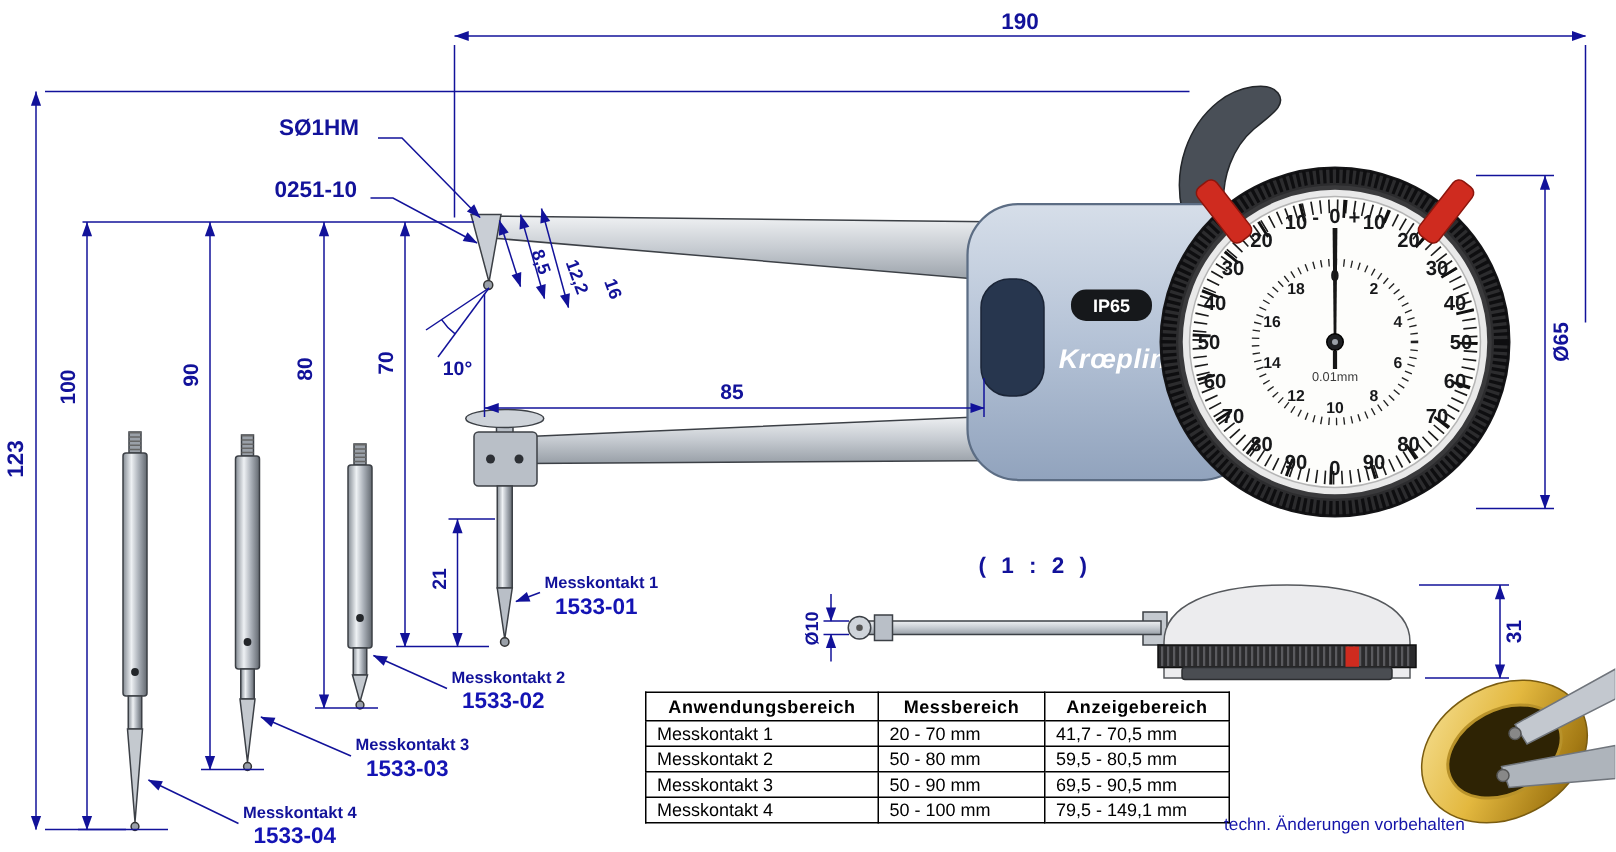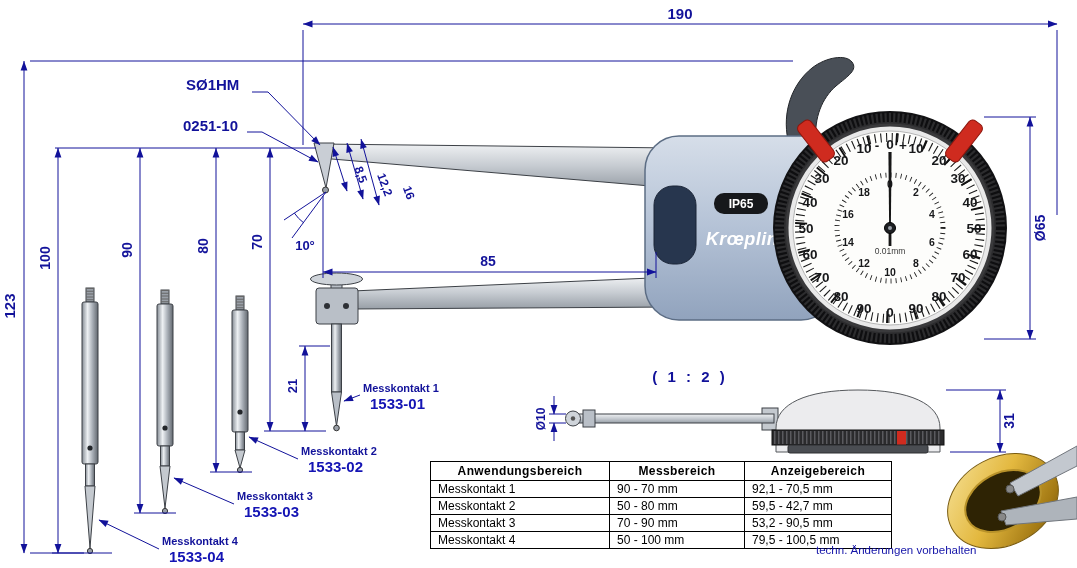--- a/index.html
+++ b/index.html
@@ -17,21 +17,21 @@
   .mkpart{font-size:15px;fill:#1414b4;font-weight:bold;}
   .dn{font-size:13.5px;font-weight:600;fill:#17181a;text-anchor:middle;}
   .di{font-size:10.5px;font-weight:600;fill:#17181a;text-anchor:middle;}
   .du{font-size:8.5px;fill:#3a3a3a;text-anchor:middle;}
   .brand{font-size:18px;font-weight:bold;font-style:italic;fill:#ffffff;text-anchor:middle;letter-spacing:.5px;}
   .badge{font-size:12px;font-weight:bold;fill:#ffffff;text-anchor:middle;}
   .scalenote{letter-spacing:3px;}
   .spec-table{position:absolute;left:430px;top:461px;border-collapse:collapse;font-size:12px;
               background:#fff;color:#000;}
   .spec-table th,.spec-table td{border:1px solid #000;padding:1px 7px;white-space:nowrap;}
-  .spec-table th{font-weight:bold;letter-spacing:.4px;padding:2px 20px;text-align:center;}
+  .spec-table th{font-weight:bold;letter-spacing:.4px;padding:2px 8px;text-align:center;}
   .spec-table td{text-align:left;}
   .spec-table th:nth-child(1){width:138px}.spec-table th:nth-child(2){width:94px}
   .spec-table th:nth-child(3){width:106px}
   .footnote{position:absolute;left:816px;top:544px;font-size:11.5px;color:#1414a8;}
 </style>
 </head>
 <body>
 
 <div class="canvas">
 
@@ -294,36 +294,36 @@
   <thead>
     <tr>
       <th>Anwendungsbereich</th>
       <th>Messbereich</th>
       <th>Anzeigebereich</th>
     </tr>
   </thead>
   <tbody>
     <tr>
       <td>Messkontakt 1</td>
-      <td>90 - 70 mm</td>
-      <td>92,1 - 70,5 mm</td>
+      <td>20 - 70 mm</td>
+      <td>41,7 - 70,5 mm</td>
     </tr>
     <tr>
       <td>Messkontakt 2</td>
       <td>50 - 80 mm</td>
-      <td>59,5 - 42,7 mm</td>
+      <td>59,5 - 80,5 mm</td>
     </tr>
     <tr>
       <td>Messkontakt 3</td>
-      <td>70 - 90 mm</td>
-      <td>53,2 - 90,5 mm</td>
+      <td>50 - 90 mm</td>
+      <td>69,5 - 90,5 mm</td>
     </tr>
     <tr>
       <td>Messkontakt 4</td>
       <td>50 - 100 mm</td>
-      <td>79,5 - 100,5 mm</td>
+      <td>79,5 - 149,1 mm</td>
     </tr>
   </tbody>
 </table>
 
 <div class="footnote">techn. Änderungen vorbehalten</div>
 
 </div>
 
 </body></html>

